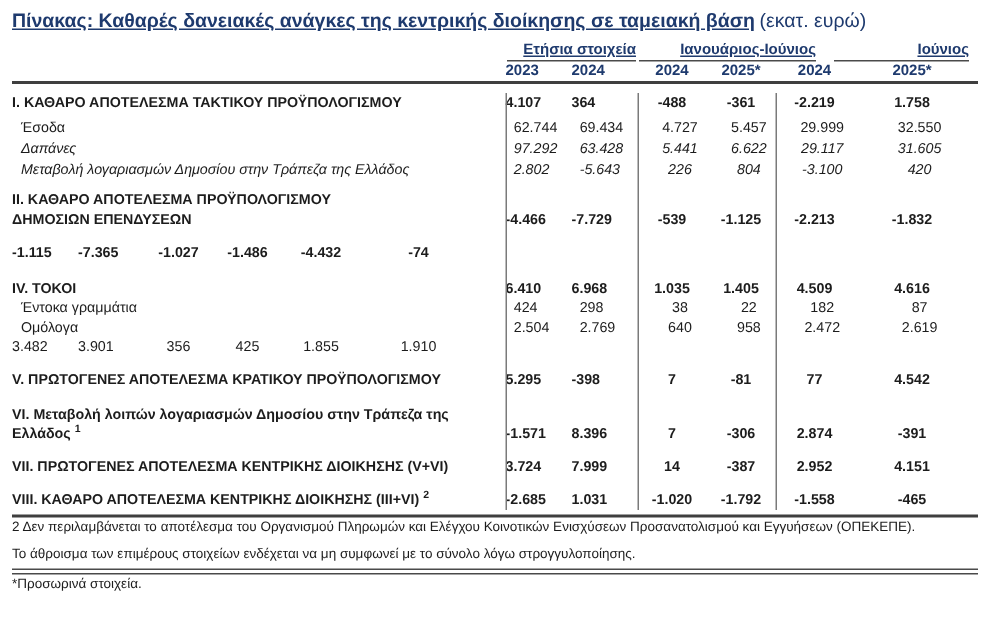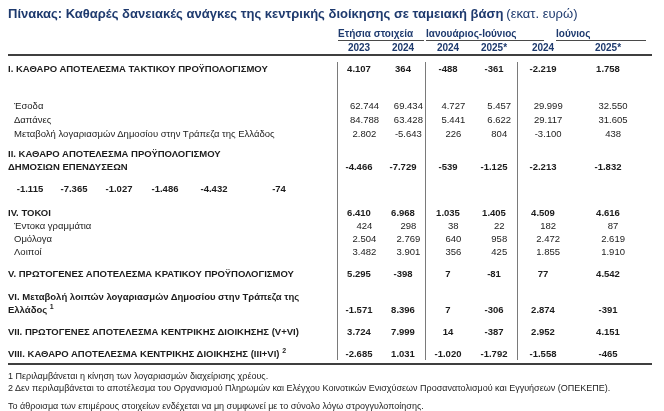--- a/index.html
+++ b/index.html
@@ -6,55 +6,55 @@
   body{
     width:664px;height:411px;overflow:hidden;
     font-family:"Liberation Sans","DejaVu Sans",sans-serif;
     color:#1c1c1c;
     -webkit-font-smoothing:antialiased;
   }
   .page{position:relative;width:648px;padding:6px 4px 0 8px;}
 
   
   .title{font-size:13px;line-height:16px;color:#1e3a6e;white-space:nowrap;}
-  .title .t-main{font-weight:bold;}
+  .title .t-main{font-weight:bold;text-decoration:underline;}
   .title .t-unit{font-weight:normal;margin-left:3px;}
 
   
   .lbl{width:329px;}
-  .c1,.c2{width:44px;text-align:center;}
+  .c1,.c2{width:44px;text-align:left;}
   .c3,.c4{width:46px;text-align:center;}
   .c5{width:52px;text-align:center;}
   .c6{width:78px;text-align:center;}
 
   
   .hdr{margin-top:6px;font-weight:bold;color:#1e3a6e;}
   .hdr-groups,.hdr-years{display:flex;font-size:10px;line-height:12px;}
-  .hg{text-align:left;border-bottom:1px solid #4a4a4a;}
+  .hg{text-align:right;border-bottom:1px solid #4a4a4a;text-decoration:underline;}
   .hg.g1{width:86px;margin-left:1px;}
   .hg.g2{width:90px;margin-left:2px;}
   .hg.g3{width:118px;margin-left:2px;margin-right:10px;}
   .hdr-years{height:13px;align-items:flex-end;}
   .thick{height:0;border-top:2px solid #3f3f3f;width:644px;}
 
   
   .tbody{position:relative;width:644px;}
   .vline{position:absolute;top:0;bottom:0;width:1px;background:#7a7a7a;}
   .vl1{left:329px;}
   .vl2{left:417px;}
   .vl3{left:509px;}
   .row{display:flex;align-items:flex-end;font-size:9.5px;line-height:13px;min-height:13px;}
   .row .lbl{white-space:pre-line;}
   .sec .lbl, .sec .val{font-weight:bold;}
   .sub .lbl{padding-left:6px;}
   .val{font-size:9.5px;}
   sup{font-size:7px;line-height:0;}
 
-  .mt1{margin-top:1px;}   .mt3{margin-top:3px;}   .mt5{margin-top:5px;}
-  .mt6{margin-top:6px;}   .mt7{margin-top:7px;}   .mt8{margin-top:24px;}
+  .mt1{margin-top:1px;font-style:italic;}   .mt3{margin-top:3px;}   .mt5{margin-top:5px;}
+  .mt6{margin-top:6px;}   .mt7{margin-top:7px;}   .mt8{margin-top:4px;}
   .mt9{margin-top:9px;}   .mt10{margin-top:10px;} .mt11{margin-top:11px;}
 
   
   .fns{font-size:9px;line-height:12px;}
   .rule-double{width:644px;height:2px;border-top:1px solid #4a4a4a;border-bottom:1px solid #4a4a4a;margin-top:4px;}
 </style>
 </head>
 <body>
 
 <div class="page">
@@ -102,36 +102,36 @@
       <div class="c1 val">62.744</div>
       <div class="c2 val">69.434</div>
       <div class="c3 val">4.727</div>
       <div class="c4 val">5.457</div>
       <div class="c5 val">29.999</div>
       <div class="c6 val">32.550</div>
     </div>
 
     <div class="row sub mt1">
       <div class="lbl">Δαπάνες</div>
-      <div class="c1 val">84.788</div>
+      <div class="c1 val">97.292</div>
       <div class="c2 val">63.428</div>
       <div class="c3 val">5.441</div>
       <div class="c4 val">6.622</div>
       <div class="c5 val">29.117</div>
       <div class="c6 val">31.605</div>
     </div>
 
     <div class="row sub mt1">
       <div class="lbl">Μεταβολή λογαριασμών Δημοσίου στην Τράπεζα της Ελλάδος</div>
       <div class="c1 val">2.802</div>
       <div class="c2 val">-5.643</div>
       <div class="c3 val">226</div>
       <div class="c4 val">804</div>
       <div class="c5 val">-3.100</div>
-      <div class="c6 val">438</div>
+      <div class="c6 val">420</div>
     </div>
 
     <div class="row sec mt7">
       <div class="lbl">II. ΚΑΘΑΡΟ ΑΠΟΤΕΛΕΣΜΑ ΠΡΟΫΠΟΛΟΓΙΣΜΟΥ
 ΔΗΜΟΣΙΩΝ ΕΠΕΝΔΥΣΕΩΝ</div>
       <div class="c1 val">-4.466</div>
       <div class="c2 val">-7.729</div>
       <div class="c3 val">-539</div>
       <div class="c4 val">-1.125</div>
       <div class="c5 val">-2.213</div>
@@ -171,21 +171,20 @@
       <div class="lbl">Ομόλογα</div>
       <div class="c1 val">2.504</div>
       <div class="c2 val">2.769</div>
       <div class="c3 val">640</div>
       <div class="c4 val">958</div>
       <div class="c5 val">2.472</div>
       <div class="c6 val">2.619</div>
     </div>
 
     <div class="row sub">
-      <div class="lbl">Λοιποί</div>
       <div class="c1 val">3.482</div>
       <div class="c2 val">3.901</div>
       <div class="c3 val">356</div>
       <div class="c4 val">425</div>
       <div class="c5 val">1.855</div>
       <div class="c6 val">1.910</div>
     </div>
 
     <div class="row sec mt9">
       <div class="lbl">V. ΠΡΩΤΟΓΕΝΕΣ ΑΠΟΤΕΛΕΣΜΑ  ΚΡΑΤΙΚΟΥ ΠΡΟΫΠΟΛΟΓΙΣΜΟΥ</div>
@@ -224,21 +223,20 @@
       <div class="c3 val">-1.020</div>
       <div class="c4 val">-1.792</div>
       <div class="c5 val">-1.558</div>
       <div class="c6 val">-465</div>
     </div>
   </div>
 
   <div class="thick mt3"></div>
 
   <div class="fns">
-    <div class="mt5">1 Περιλαμβάνεται η κίνηση των λογαριασμών διαχείρισης χρέους.</div>
     <div>2 Δεν περιλαμβάνεται το αποτέλεσμα του Οργανισμού Πληρωμών και Ελέγχου Κοινοτικών Ενισχύσεων Προσανατολισμού και Εγγυήσεων (ΟΠΕΚΕΠΕ).</div>
     <div class="mt6">Το άθροισμα των επιμέρους στοιχείων ενδέχεται να μη συμφωνεί με το σύνολο λόγω στρογγυλοποίησης.</div>
     <div class="rule-double"></div>
     <div>*Προσωρινά στοιχεία.</div>
 
   </div>
 
 </div>
 
 </body></html>

